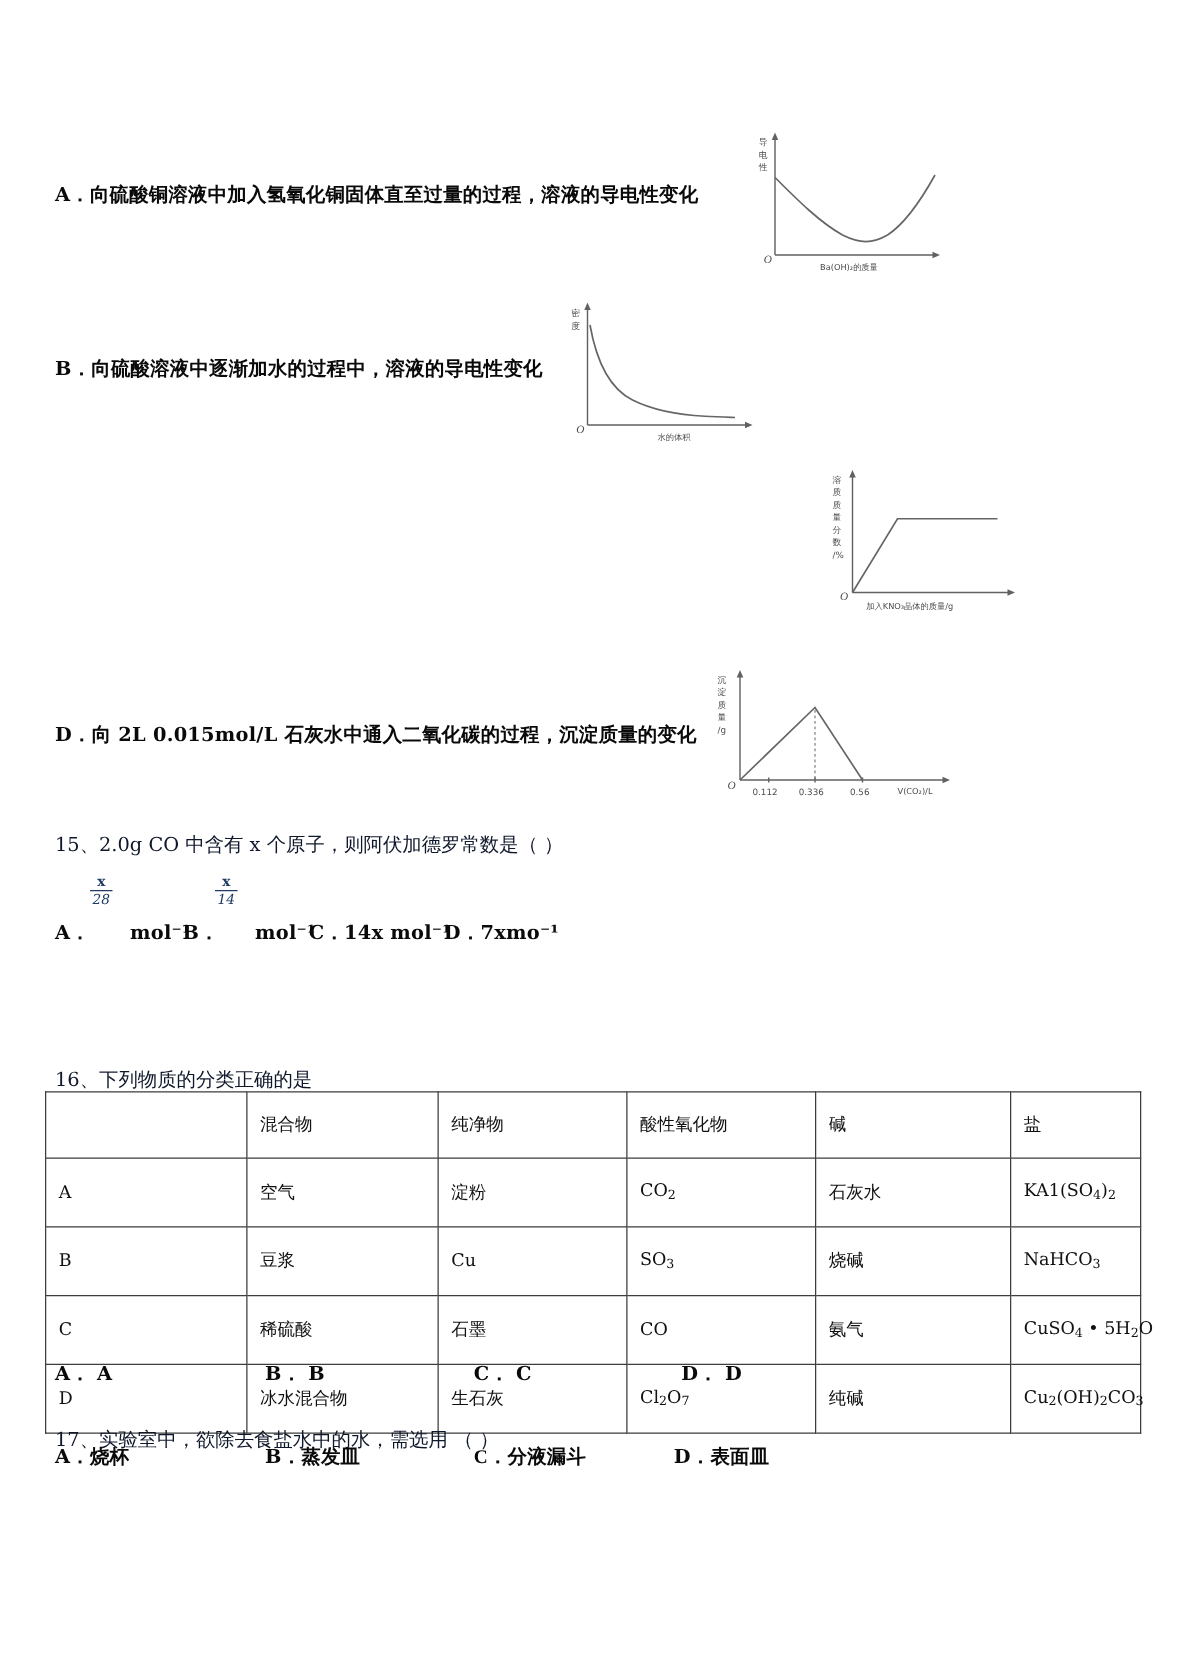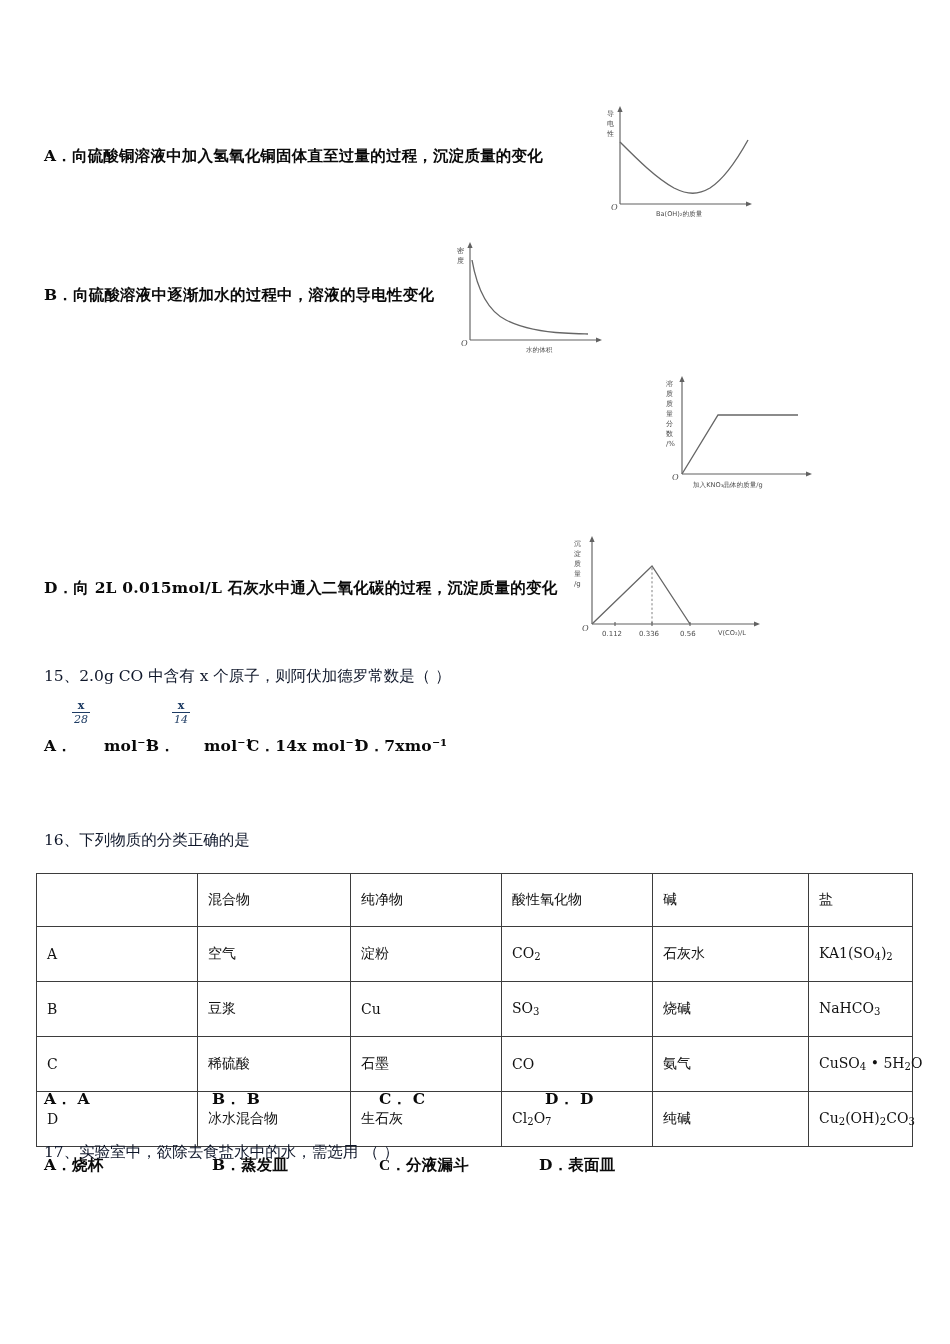--- a/index.html
+++ b/index.html
@@ -121,21 +121,21 @@
   }
   table.classify tr.head td { height: 44px; }
   sub { font-size: 0.72em; vertical-align: -0.22em; }
 </style>
 </head>
 <body>
 
 <div class="page">
 
   <div class="opt-line" style="left:44px; top:146px;">
-    <span>A．</span><span>向硫酸铜溶液中加入氢氧化铜固体直至过量的过程，沉淀质量的变化</span>
+    <span>A．</span><span>向硫酸铜溶液中加入氢氧化铜固体直至过量的过程，溶液的导电性变化</span>
   </div>
 
   <div class="chart" style="left:598px; top:100px;">
     <svg width="175" height="120" viewBox="0 0 175 120">
 
       <path class="axis" d="M22,10 L22,104"></path>
       <path class="axis" d="M22,104 L150,104"></path>
       <polygon points="22,6 19.4,12 24.6,12" fill="#555"></polygon>
       <polygon points="154,104 148,101.4 148,106.6" fill="#555"></polygon>
 
@@ -248,21 +248,21 @@
   <div class="opt-line" style="left:204px; top:736px;">
     <span>mol⁻¹</span>
   </div>
   <div class="opt-line" style="left:247px; top:736px;">
     <span>C．</span><span>14x mol⁻¹</span>
   </div>
   <div class="opt-line" style="left:355px; top:736px;">
     <span>D．</span><span>7xmo⁻¹</span>
   </div>
 
-  <div class="q-line" style="left:44px; top:830px;">
+  <div class="q-line" style="left:44px; top:854px;">
     <span>16、</span><span>下列物质的分类正确的是</span>
   </div>
 
   <div class="tbl-wrap">
     <table class="classify">
       <tbody>
           <tr class="head">
         <td style="width:150px;"></td>
         <td style="width:142px;">混合物</td>
         <td style="width:140px;">纯净物</td>

